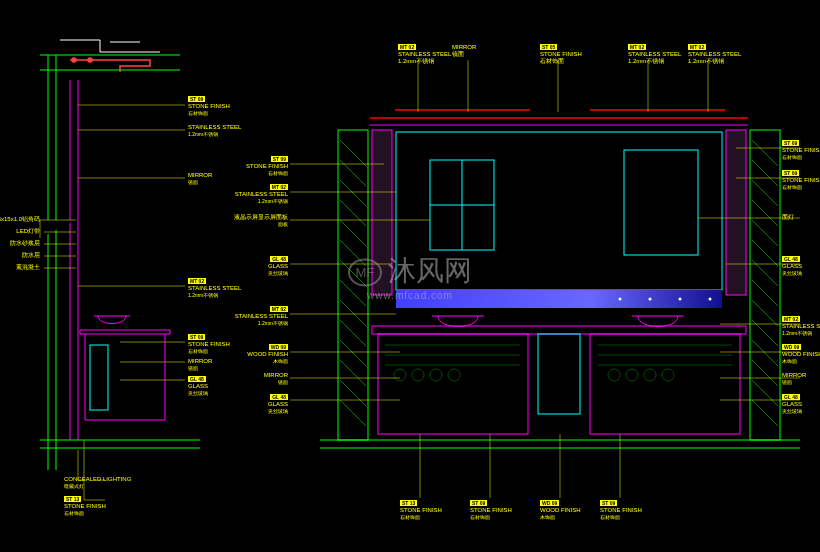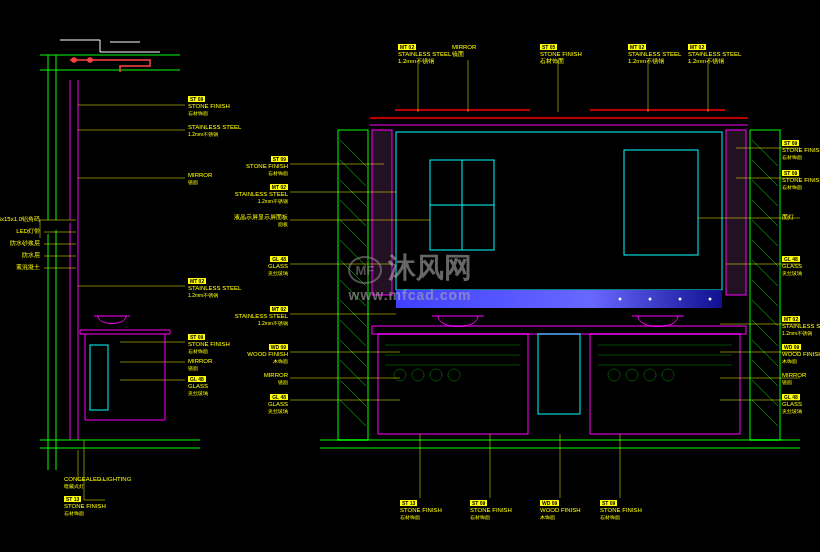--- a/index.html
+++ b/index.html
@@ -2,22 +2,22 @@
 <html><head>
 <meta charset="utf-8">
 <style>
 *{margin:0;padding:0;box-sizing:border-box}
 body{background:#000;width:820px;height:552px;overflow:hidden;font-family:Arial,sans-serif;position:relative}
 .canvas{position:absolute;width:100%;height:100%}
 .label{position:absolute;color:#ff0;font-size:6px;line-height:1.2;white-space:nowrap}
 .label.right{text-align:right}
 .tag{background:#ff0;color:#000;padding:0 2px;font-weight:bold;display:inline-block;font-size:5px}
 .sublabel{font-size:5px}
-.watermark{position:absolute;left:50%;top:50%;transform:translate(-50%,-50%);color:#aaa;font-size:28px;font-weight:bold;opacity:0.6;pointer-events:none;z-index:100;text-align:center}
-.watermark .url{font-size:14px;letter-spacing:1px}
+.watermark{position:absolute;left:50%;top:50%;transform:translate(-50%,-50%);color:#aaa;font-size:28px;font-weight:normal;opacity:0.6;pointer-events:none;z-index:100;text-align:center}
+.watermark .url{font-size:10px;letter-spacing:1px}
 .mf-logo{display:inline-block;width:34px;height:28px;border:2px solid #888;border-radius:50%;margin-right:6px;vertical-align:middle;position:relative}
 .mf-logo::before{content:"MF";position:absolute;left:50%;top:50%;transform:translate(-50%,-50%);font-size:13px;color:#888}
 svg{position:absolute}
 </style>
 </head>
 <body>
 
 <div class="canvas">
 
 <div class="watermark">

